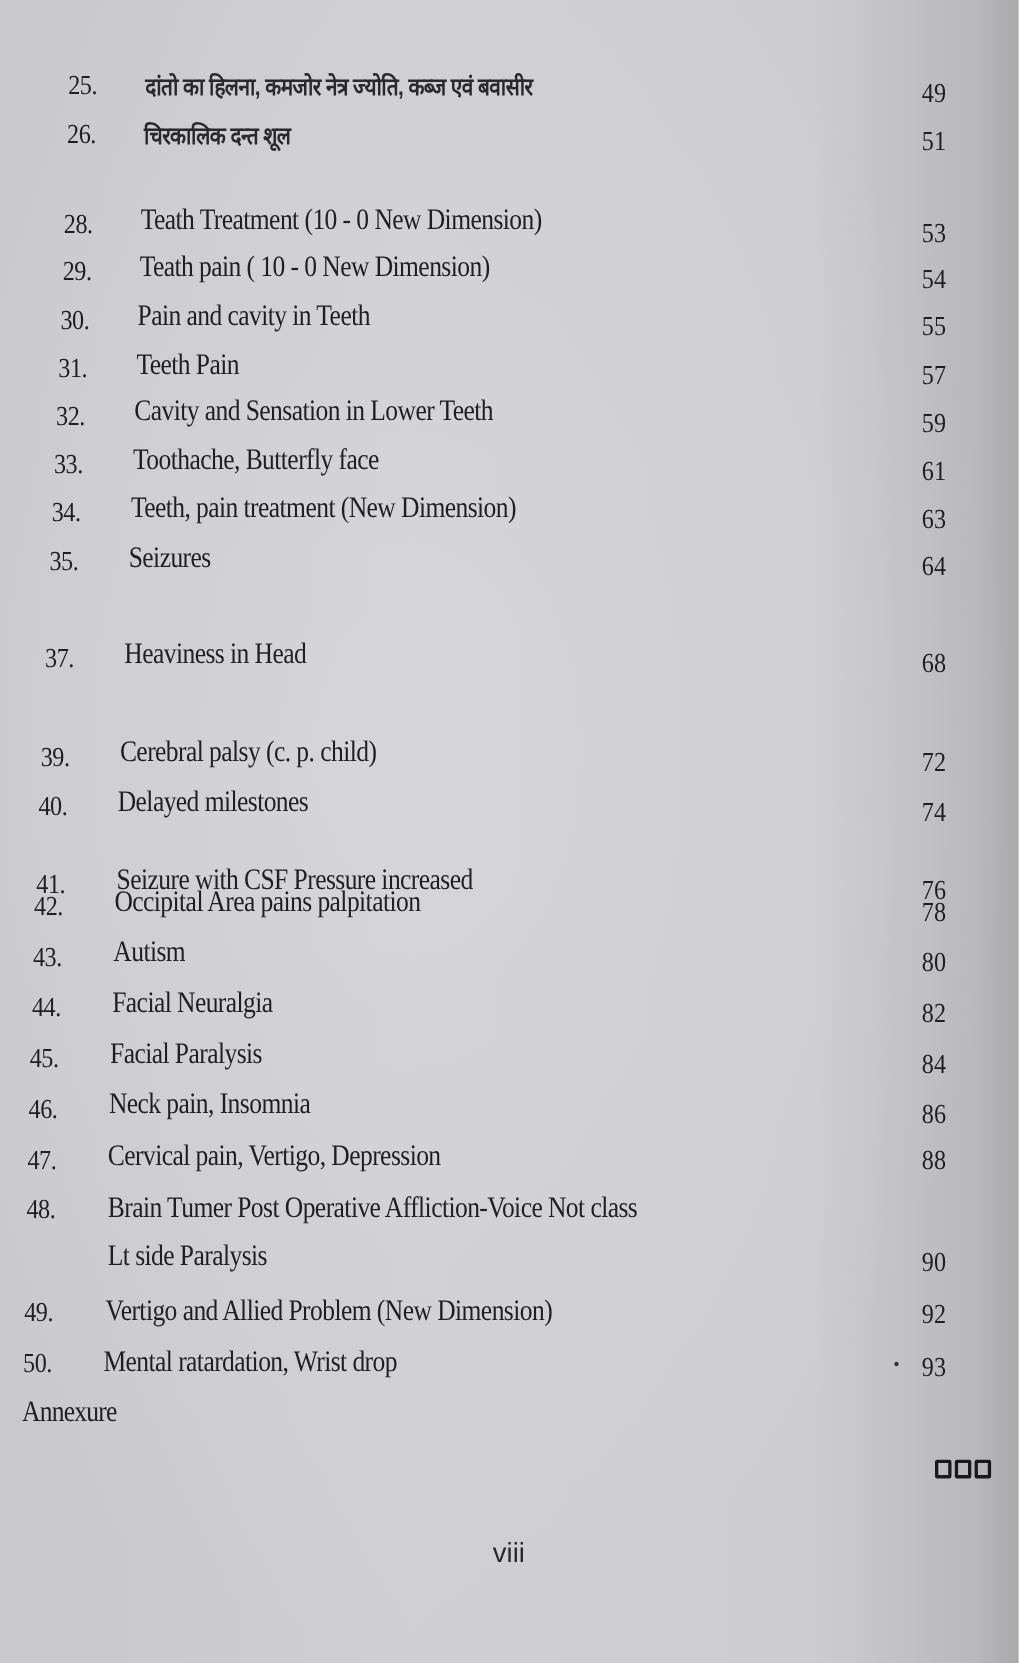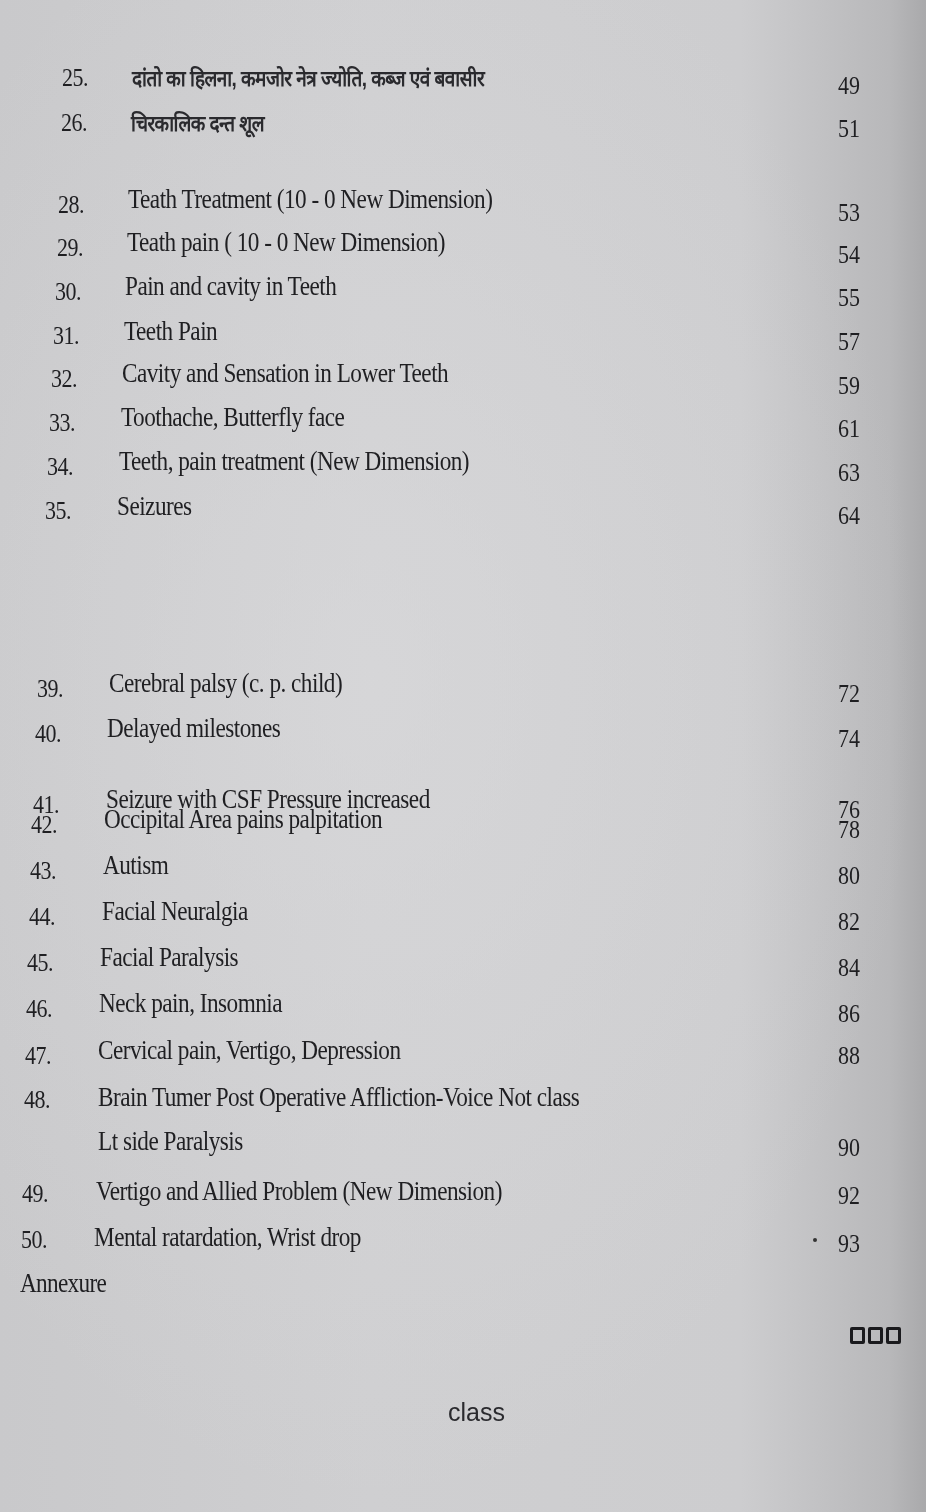--- a/index.html
+++ b/index.html
@@ -95,20 +95,25 @@
   <div class="toc-row" style="top:445px">
     <span class="toc-num" style="left:47px;top:8px">34.</span>
     <span class="toc-title" style="left:119px;top:1px">Teeth, pain treatment (New Dimension)</span>
     <span class="toc-page" style="top:14px">63</span>
   </div>
   <div class="toc-row" style="top:490px">
     <span class="toc-num" style="left:45px;top:7px">35.</span>
     <span class="toc-title" style="left:117px;top:1px">Seizures</span>
     <span class="toc-page" style="top:12px">64</span>
   </div>
+  <div class="toc-row" style="top:578px">
+    <span class="toc-num" style="left:41px;top:7px">37.</span>
+    <span class="toc-title" style="left:113px;top:1px">Heaviness in Head</span>
+    <span class="toc-page" style="top:12px">68</span>
+  </div>
   <div class="toc-row" style="top:668px">
     <span class="toc-num" style="left:37px;top:7px">39.</span>
     <span class="toc-title" style="left:109px;top:0px">Cerebral palsy (c. p. child)</span>
     <span class="toc-page" style="top:12px">72</span>
   </div>
   <div class="toc-row" style="top:713px">
     <span class="toc-num" style="left:35px;top:7px">40.</span>
     <span class="toc-title" style="left:107px;top:0px">Delayed milestones</span>
     <span class="toc-page" style="top:12px">74</span>
   </div>
@@ -166,14 +171,14 @@
   <div class="dot"></div>
 
   <div class="annexure">Annexure</div>
 
   <div class="end-marks">
     <span></span>
     <span></span>
     <span></span>
   </div>
 
-  <div class="folio">class</div>
+  <div class="folio">viii</div>
 </div>
 
 </body></html>

